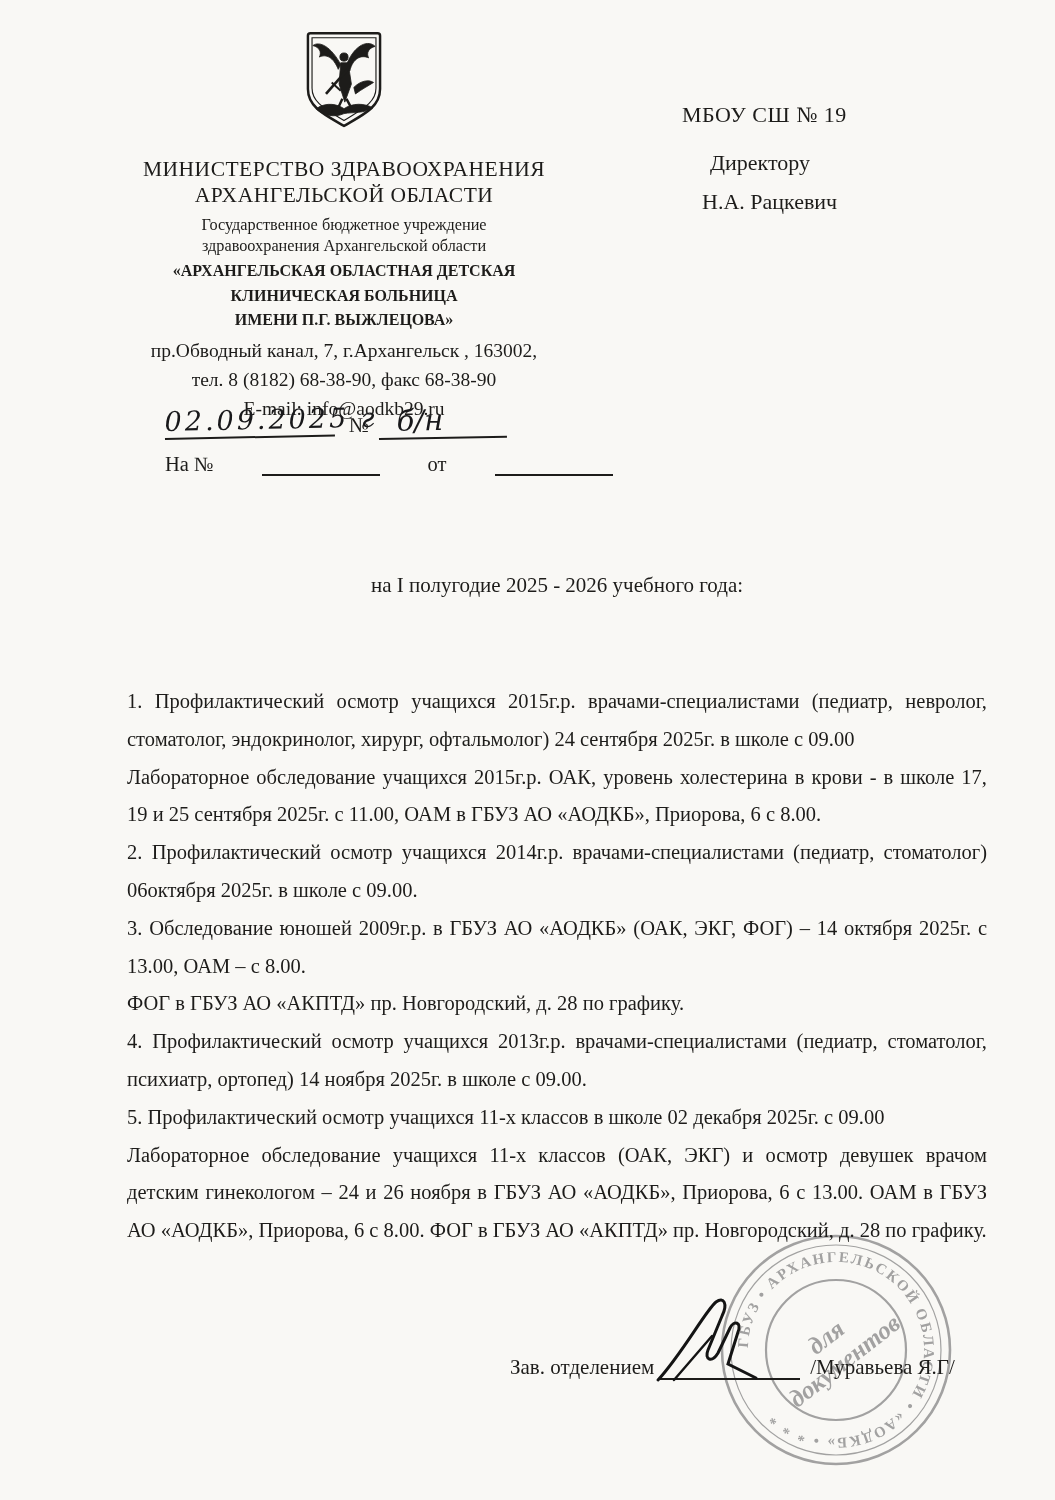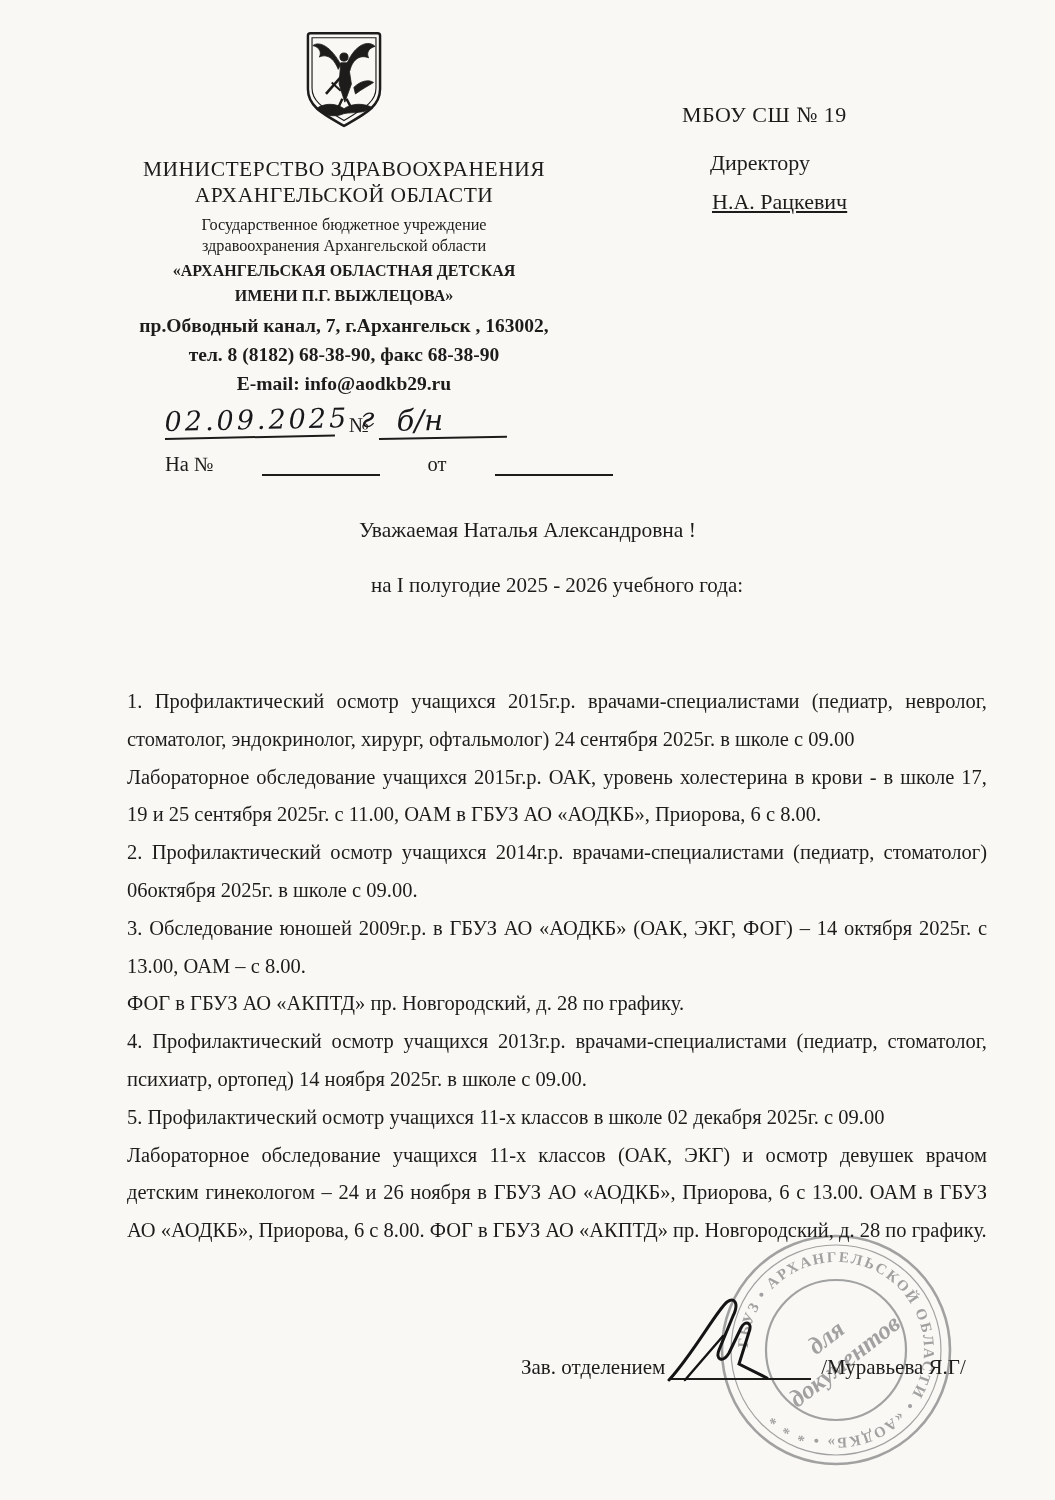--- a/index.html
+++ b/index.html
@@ -23,27 +23,27 @@
   
   .header-left {
     position: absolute;
     left: 120px; top: 30px; width: 448px;
     text-align: center;
   }
   .emblem { width: 84px; height: 100px; display: inline-block; }
   .ministry { margin-top: 22px; font-size: 21.5px; line-height: 26px; letter-spacing: .5px; }
   .institution { margin-top: 6px; font-size: 17.5px; line-height: 21px; transform: scaleX(.93); }
   .hospital { margin-top: 3px; font-weight: bold; font-size: 16px; line-height: 24.5px; }
-  .contact { margin-top: 3px; font-weight: bold; font-size: 19.5px; line-height: 29px; }
+  .contact { margin-top: 3px; font-weight: normal; font-size: 19.5px; line-height: 29px; }
 
   
   .recipient { position: absolute; left: 682px; top: 102px; font-size: 22px; }
   .recipient .org { letter-spacing: .5px; }
   .recipient .position { margin-top: 22px; margin-left: 28px; }
-  .recipient .name { margin-top: 13px; margin-left: 30px; text-decoration: underline; }
+  .recipient .name { margin-top: 13px; margin-left: 20px; }
 
   
   .ref { position: absolute; left: 165px; top: 394px; width: 520px; }
   .ref-row1 { display: flex; align-items: flex-end; height: 46px; }
   .hand {
     font-family: "DejaVu Serif", serif;
     font-style: italic;
     font-size: 27px;
     color: #18181a;
   }
@@ -75,21 +75,21 @@
   }
   .letter-body {
     position: absolute; left: 127px; top: 683px; width: 860px;
     font-size: 20.5px; line-height: 37.8px;
     text-align: justify; z-index: 2;
   }
   .letter-body p { margin: 0; }
 
   
   .sign-row {
-    position: absolute; left: 521px; top: 1340px;
+    position: absolute; left: 510px; top: 1340px;
     display: flex; align-items: flex-end;
     font-size: 21px; z-index: 3; height: 40px;
   }
   .sign-line {
     position: relative; width: 140px; height: 30px;
     border-bottom: 2px solid var(--ink);
     margin: 0 10px 0 6px;
   }
   .squiggle { position: absolute; left: -6px; bottom: -6px; width: 140px; height: 92px; overflow: visible; }
 
@@ -132,20 +132,21 @@
       <div>АРХАНГЕЛЬСКОЙ ОБЛАСТИ</div>
     </div>
 
     <div class="institution">
       <div>Государственное бюджетное учреждение</div>
       <div>здравоохранения Архангельской области</div>
     </div>
 
     <div class="hospital">
       <div>«АРХАНГЕЛЬСКАЯ ОБЛАСТНАЯ ДЕТСКАЯ</div>
+      <div>КЛИНИЧЕСКАЯ БОЛЬНИЦА</div>
       <div>ИМЕНИ П.Г. ВЫЖЛЕЦОВА»</div>
     </div>
 
     <div class="contact">
       <div>пр.Обводный канал, 7, г.Архангельск , 163002,</div>
       <div>тел. 8 (8182) 68-38-90, факс 68-38-90</div>
       <div>E-mail: info@aodkb29.ru</div>
     </div>
   </div>
 
@@ -162,21 +163,20 @@
       <div class="num-cell hand">б/н</div>
     </div>
     <div class="ref-row2">
       <span class="lbl">На №</span>
       <span class="blank-line"></span>
       <span class="lbl2">от</span>
       <span class="blank-line"></span>
     </div>
   </div>
 
-  <div class="salutation">Уважаемая Наталья Александровна !</div>
 
   <div class="intro">
     <div>на I полугодие 2025 - 2026 учебного года:</div>
   </div>
 
   <div class="letter-body">
       <p>1. Профилактический осмотр учащихся 2015г.р. врачами-специалистами (педиатр, невролог, стоматолог, эндокринолог, хирург, офтальмолог) 24 сентября 2025г. в школе с 09.00</p>
       <p>Лабораторное обследование учащихся 2015г.р. ОАК, уровень холестерина в крови - в школе 17, 19 и 25 сентября 2025г. с 11.00, ОАМ в ГБУЗ АО «АОДКБ», Приорова, 6 с 8.00.</p>
       <p>2. Профилактический осмотр учащихся 2014г.р. врачами-специалистами (педиатр, стоматолог) 06октября 2025г. в школе с 09.00.</p>
       <p>3. Обследование юношей 2009г.р. в ГБУЗ АО «АОДКБ» (ОАК, ЭКГ, ФОГ) – 14 октября 2025г. с 13.00, ОАМ – с 8.00.</p>

